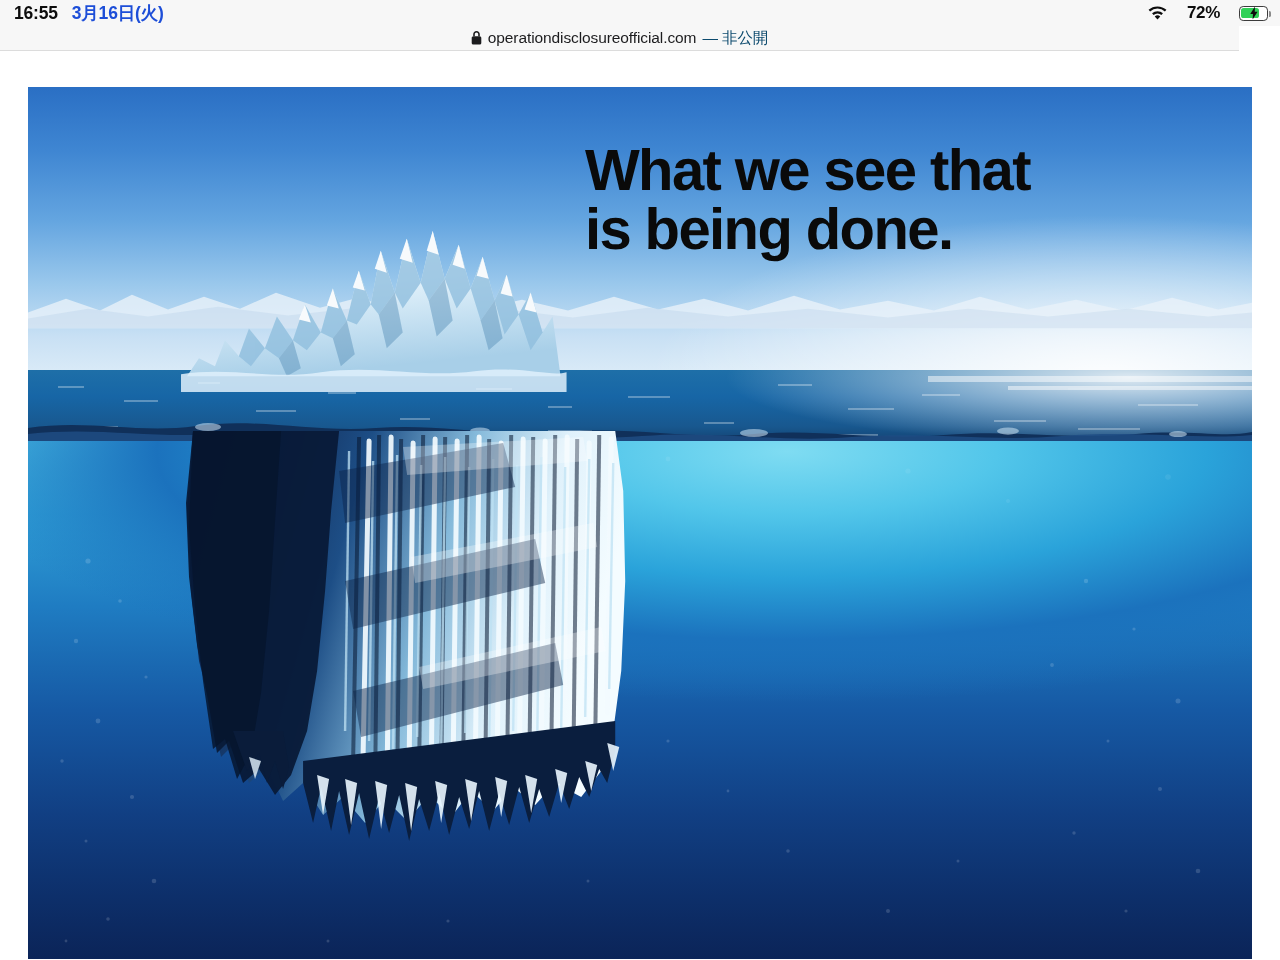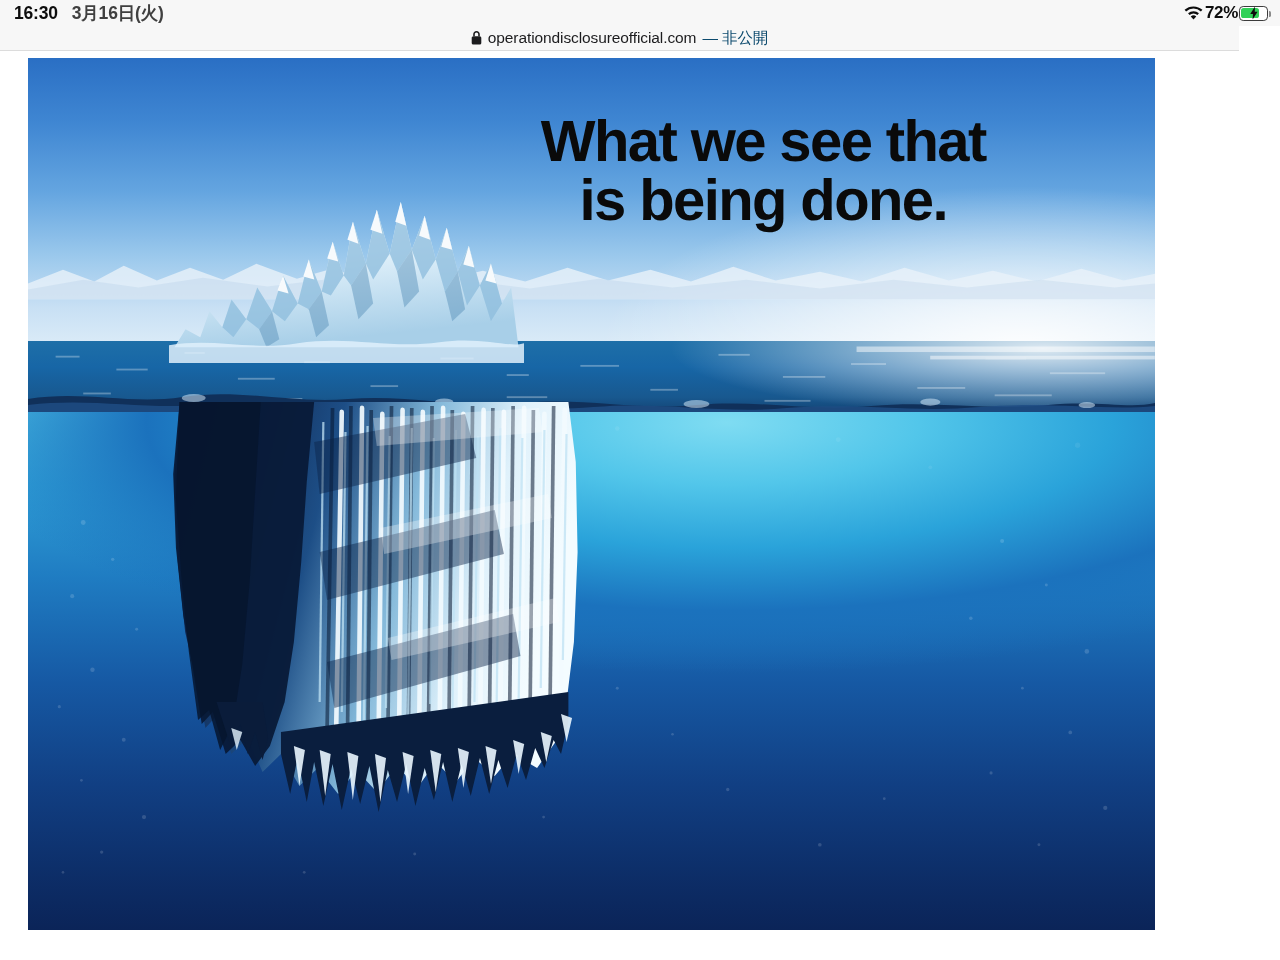--- a/index.html
+++ b/index.html
@@ -12,22 +12,22 @@
 
   
   .statusbar{
     position:absolute; top:0; left:0; width:1280px; height:26px;
     background:#f7f7f7;
     display:flex; align-items:center; justify-content:space-between;
     padding:0 12px 0 14px;
   }
   .sb-left{ display:flex; align-items:baseline; gap:14px; }
   .sb-time{ font-size:17.5px; font-weight:600; color:#0d0d0d; letter-spacing:-0.2px; }
-  .sb-date{ font-size:17.5px; font-weight:600; color:#404040; letter-spacing:-0.2px;text-align:right; }
-  .sb-right{ display:flex; align-items:center; gap:1px; }
+  .sb-date{ font-size:17.5px; font-weight:600; color:#1d4ed8; letter-spacing:-0.2px;text-align:right; }
+  .sb-right{ display:flex; align-items:center; gap:19px; }
   .sb-pct{ font-size:17px; font-weight:600; color:#0d0d0d; letter-spacing:-0.3px; }
 
   .wifi-icon{ width:21px; height:16px; display:block; }
 
   .battery{
     position:relative; width:29px; height:15px;
     border:1.6px solid #3c3c3c; border-radius:4.2px;
     background:#ffffff;
   }
   .battery::after{
@@ -56,25 +56,24 @@
   .url-private{ font-size:15.5px; color:#0c4a6e; letter-spacing:-0.1px; }
 
   
   .page{
     position:absolute; top:51px; left:0; width:1280px; height:909px;
     background:#ffffff;
   }
 
   
   .photo{
-    position:absolute; left:28px; top:7px;
-    width:1127px; height:872px;
+    position:absolute; left:28px; top:36px;
+    width:1224px; height:872px;
     overflow:hidden;
     background:#0c2a6b;
-    text-align:center;
   }
 
   
   .sky{
     position:absolute; left:0; top:0; width:100%; height:33.2%;
     background:
       radial-gradient(ellipse 60% 90% at 88% 100%, rgba(255,255,255,0.92) 0%, rgba(255,255,255,0.0) 62%),
       linear-gradient(to bottom,
         #2a6fc4 0%,
         #3f86d2 22%,
@@ -147,21 +146,21 @@
   .headline-bottom{
     left:47.8%; top:45.0%;
     font-size:58px;
   }
 </style>
 </head>
 <body>
 
 <div class="statusbar">
   <div class="sb-left">
-    <span class="sb-time">16:30</span>
+    <span class="sb-time">16:55</span>
     <span class="sb-date">3月16日(火)</span>
   </div>
   <div class="sb-right">
     <span>
       <svg class="wifi-icon" viewBox="0 0 22 16" aria-hidden="true">
         <path fill="#0d0d0d" d="M11 14.9 8.1 11.6a4.4 4.4 0 0 1 5.8 0L11 14.9z"></path>
         <path fill="#0d0d0d" d="M11 6.2c2.2 0 4.2.82 5.7 2.17l-1.62 1.83A6.6 6.6 0 0 0 11 8.5a6.6 6.6 0 0 0-4.08 1.7L5.3 8.37A8.6 8.6 0 0 1 11 6.2z"></path>
         <path fill="#0d0d0d" d="M11 1.1c3.6 0 6.9 1.36 9.35 3.6l-1.6 1.82A11.3 11.3 0 0 0 11 3.4a11.3 11.3 0 0 0-7.75 3.12L1.65 4.7A13.8 13.8 0 0 1 11 1.1z"></path>
       </svg>
     </span>

